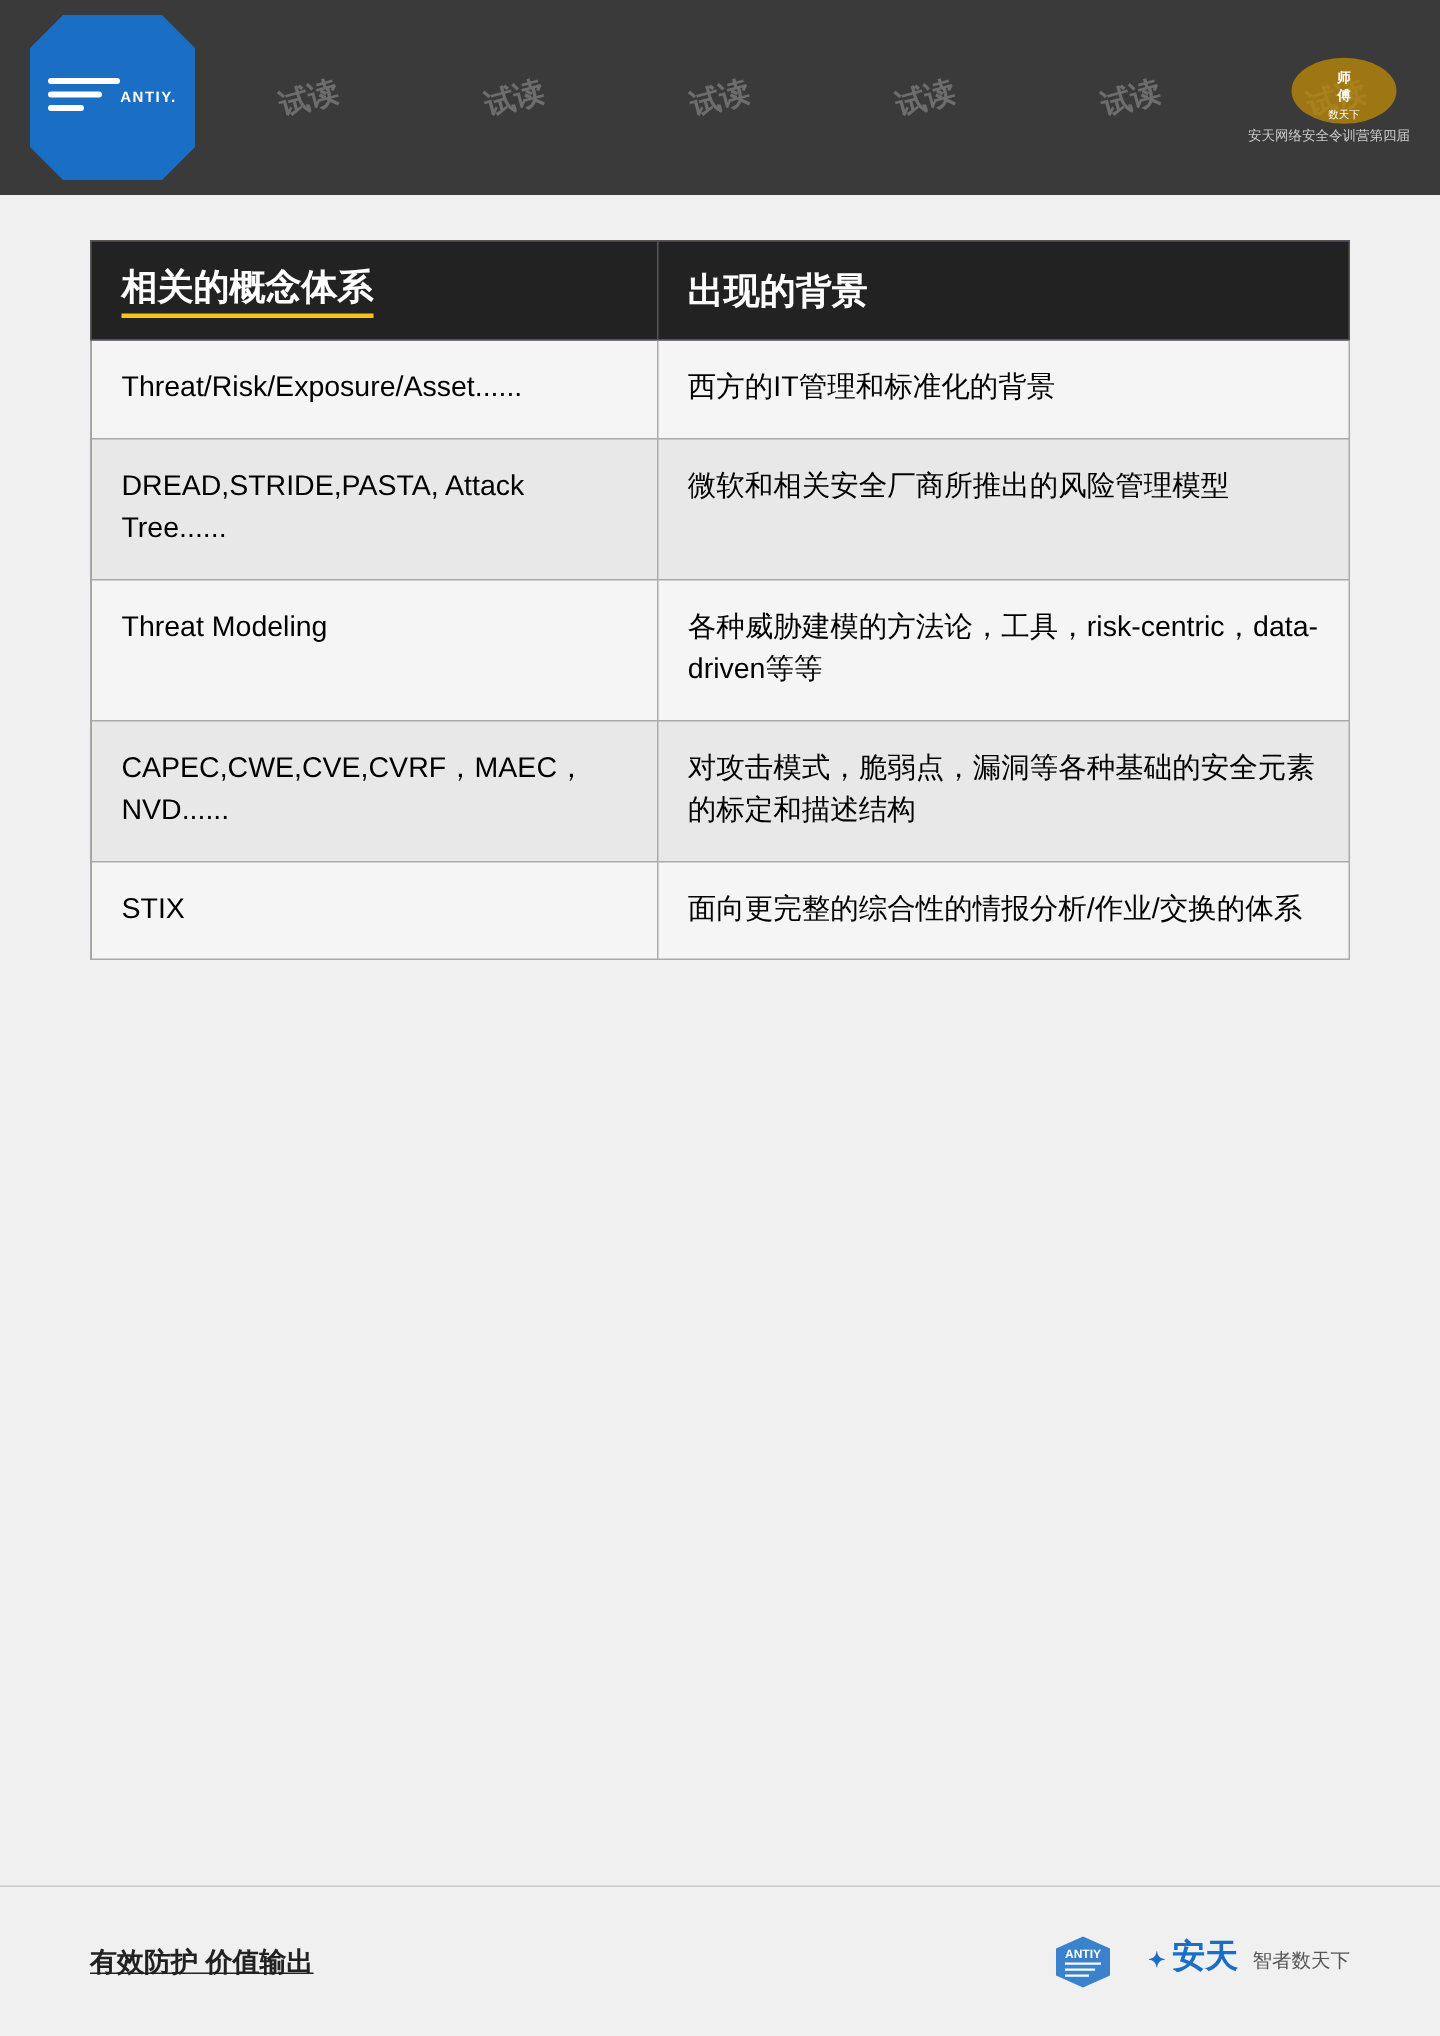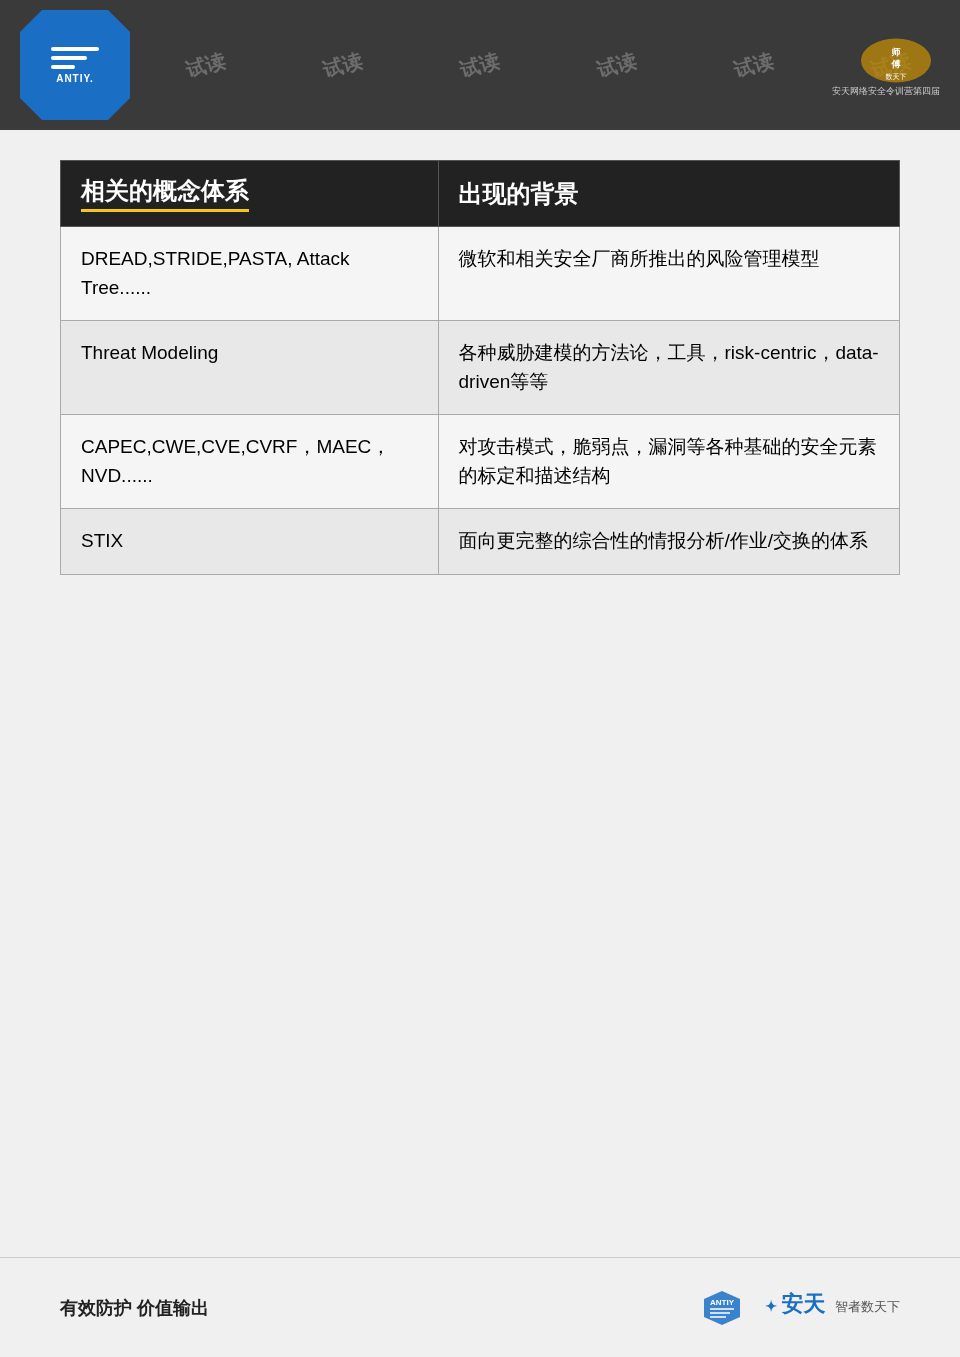--- a/index.html
+++ b/index.html
@@ -22,21 +22,21 @@
       position: relative;
       overflow: hidden;
     }
 
     .header-logo {
       width: 110px;
       height: 110px;
       background: #1a6fc4;
       clip-path: polygon(20% 0%, 80% 0%, 100% 20%, 100% 80%, 80% 100%, 20% 100%, 0% 80%, 0% 20%);
       display: flex;
-      flex-direction: column;
+      flex-direction: row;
       align-items: center;
       justify-content: center;
       margin-left: 20px;
       position: relative;
       z-index: 2;
     }
 
     .logo-lines {
       display: flex;
       flex-direction: column;
@@ -191,20 +191,21 @@
       align-items: center;
       justify-content: space-between;
       padding: 0 60px;
       border-top: 1px solid #ccc;
     }
 
     .footer-left {
       font-size: 18px;
       color: #222;
       font-weight: bold;
+      text-decoration: underline;
     }
 
     .footer-right {
       display: flex;
       align-items: center;
       gap: 8px;
     }
 
     .footer-logo-badge {
       display: flex;
@@ -300,20 +301,24 @@
       <tr>
         <th class="col-left">
           <span class="th-underline">相关的概念体系</span>
         </th>
         <th class="col-right">
           <span>出现的背景</span>
         </th>
       </tr>
     </thead>
     <tbody id="table-body">
+    <tr>
+          <td class="col-left">Threat/Risk/Exposure/Asset......</td>
+          <td class="col-right">西方的IT管理和标准化的背景</td>
+        </tr>
         <tr>
           <td class="col-left">DREAD,STRIDE,PASTA, Attack Tree......</td>
           <td class="col-right">微软和相关安全厂商所推出的风险管理模型</td>
         </tr>
         <tr>
           <td class="col-left">Threat Modeling</td>
           <td class="col-right">各种威胁建模的方法论，工具，risk-centric，data-driven等等</td>
         </tr>
         <tr>
           <td class="col-left">CAPEC,CWE,CVE,CVRF，MAEC，NVD......</td>

